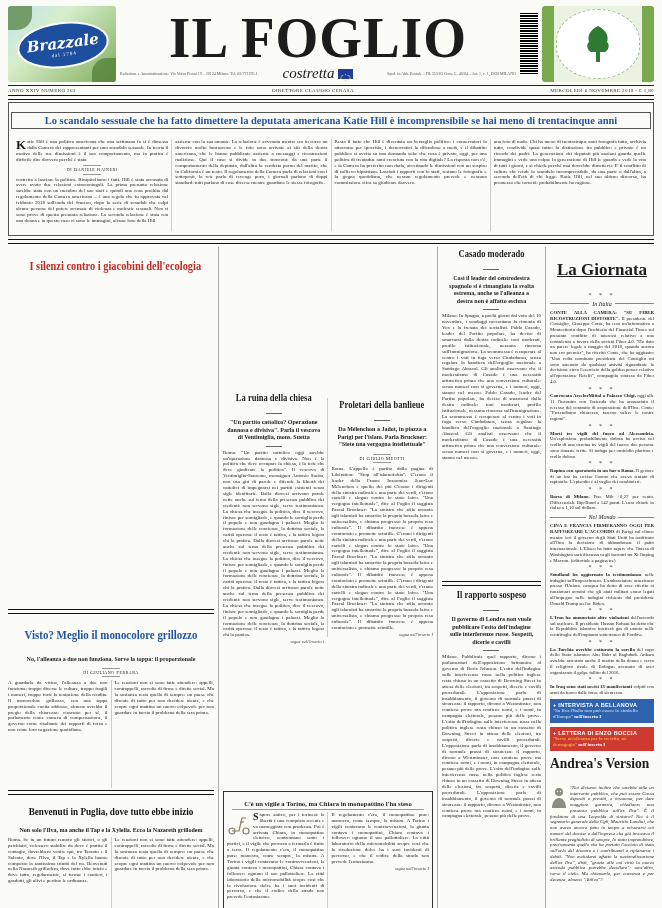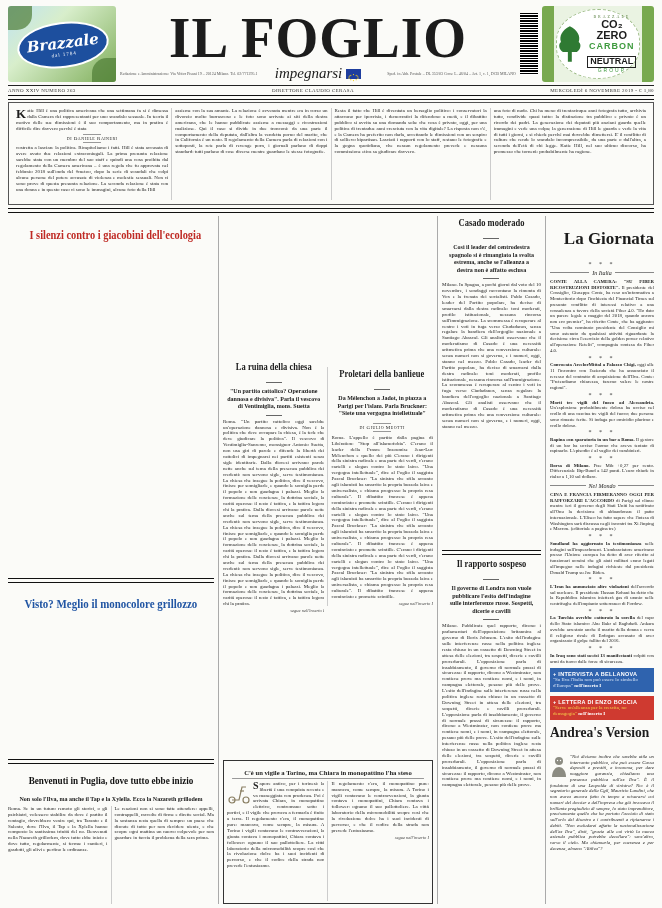--- a/index.html
+++ b/index.html
@@ -77,21 +77,21 @@
   .secdiv{margin:2px 0;}
   figure{margin:2px auto;}
   .mcols{display:flex;flex:1;overflow:hidden;align-items:center;}
   .mcol{flex:1;overflow:hidden;display:flex;flex-direction:column;}
   .mcol+.mcol{border-left:1px solid #ccc;margin-left:3px;padding-left:3px;}
   .vigile{border:1px solid #333;margin-top:3px;padding:2px 3px;height:138px;display:flex;
           flex-direction:column;overflow:hidden;}
   .vig-hl{font-size:7px;font-weight:bold;white-space:nowrap;text-align:center;
           transform:scaleX(.95);transform-origin:center;border-bottom:1px solid #999;padding-bottom:1px;margin-bottom:2px;}
   
-  .g-title{font-size:17px;text-align:right;line-height:1;}
+  .g-title{font-size:17px;text-align:center;line-height:1;text-decoration:underline;}
   .stars{text-align:center;font-size:6px;letter-spacing:3px;color:#333;line-height:1.1;}
   .seclab{display:flex;align-items:center;gap:3px;font-style:italic;font-size:6px;margin:2px 0;}
   .seclab:before,.seclab:after{content:"";flex:1;border-top:1px solid #888;}
   .sb-item{font-size:4.8px;line-height:1.2;text-align:justify;color:#222;margin:1px 0;}
   .sb-item b.caps{text-transform:uppercase;}
   .boxb{background:#2f63ae;color:#fff;padding:3px;margin:3px 0 2px;}
   .boxr{background:#cf3a30;color:#fff;padding:3px;margin:2px 0;}
   .box-label{font-family:"Liberation Sans",sans-serif;font-weight:bold;font-size:5.5px;letter-spacing:.3px;}
   .boxb .box-text{font-size:5px;color:#d9e6f8;line-height:1.2;}
   .boxr .box-text{font-size:5px;color:#f6d14b;line-height:1.2;}
@@ -112,21 +112,21 @@
       <div class="leaf" style="right:-6px;bottom:-6px;left:auto"></div>
       <div class="brz-oval">
         <span class="brz-name">Brazzale</span>
         <span class="brz-since">dal 1784</span>
       </div>
     </div>
     <div class="mast">
       <div class="mast-title">IL FOGLIO</div>
       <div class="mast-row">
         <span class="tiny-gray">Redazione e Amministrazione: Via Vittor Pisani 19 – 20124 Milano. Tel. 02/771295.1</span>
-        <span class="quot">impegnarsi</span>
+        <span class="quot">costretta</span>
         <span class="euflag">
           <svg width="15" height="10" viewBox="0 0 15 10">
             <g fill="#f7d117">
               <circle cx="7.5" cy="1.6" r=".6"></circle>
                 <circle cx="10.2" cy="2.3" r=".6"></circle>
                 <circle cx="12" cy="4" r=".6"></circle>
               <circle cx="10.2" cy="6.7" r=".6"></circle>
                 <circle cx="7.5" cy="7.6" r=".6"></circle>
                 <circle cx="4.8" cy="6.7" r=".6"></circle>
               <circle cx="3" cy="4" r=".6"></circle>
@@ -140,39 +140,33 @@
         </span>
         <span class="tiny-gray" style="text-align:right">Sped. in Abb. Postale – DL 353/03 Conv. L. 46/04 – Art. 1, c. 1, DCB MILANO</span>
       </div>
     </div>
     <div class="barcode"></div>
     <div class="ad-right">
       <div class="co2-inner">
         <svg width="26" height="40" viewBox="0 0 26 40">
           <path d="M13 2 C5 6 2 12 4 18 C1 20 2 26 6 28 L11 28 L11 38 L15 38 L15 28 L20 28 C24 26 25 20 22 18 C24 12 21 6 13 2 Z" fill="#2f7a33"></path>
         </svg>
-        <div class="co2-txt">
-          <div class="co2-badge">BRAZZALE</div>
-          <div class="co2-l1">CO₂ ZERO</div>
-          <div class="co2-l2">CARBON</div>
-          <div class="co2-l3">NEUTRAL</div>
-          <div class="co2-l4">GROUP</div>
-        </div>
       </div>
     </div>
   </header>
 
   <div class="issue">
     <span>ANNO XXIV NUMERO 263</span>
     <span class="c">DIRETTORE CLAUDIO CERASA</span>
     <span>MERCOLEDÌ 6 NOVEMBRE 2019 - € 1,80</span>
   </div>
   <div class="hr2"></div>
 
   <section class="leadbox">
+    <h1 class="banner">Lo scandalo sessuale che ha fatto dimettere la deputata americana Katie Hill è incomprensibile se hai meno di trentacinque anni</h1>
     <div class="leadcols">
       <div class="lcol">
         <span class="drop">K</span><span>atie Hill è una politica americana che una settimana fa si è dimessa dalla Camera dei rappresentanti per uno scandalo sessuale. In teoria il motivo delle sue dimissioni è il suo comportamento, ma in pratica è difficile dire davvero perché è stata</span>
         <span class="byline">di Daniele Raineri</span>
         <span>costretta a lasciare la politica. Ricapitoliamo i fatti. Hill è stata accusata di avere avuto due relazioni extraconiugali. La prima presunta relazione sarebbe stata con un membro del suo staff e quindi una cosa proibita dal regolamento della Camera americana – è una regola che fu approvata nel febbraio 2018 sull'onda del #metoo, dopo la serie di scandali che colpì alcune persone del potere accusate di violenza e molestie sessuali. Non ci sono prove di questa presunta relazione. La seconda relazione è stata con una donna e in questo caso ci sono le immagini, alcune foto della Hill</span>
       </div>
       <div class="lcol">assieme con la sua amante. La relazione è avvenuta mentre era in corso un divorzio molto burrascoso e le foto sono arrivate ai siti della destra americana, che le hanno pubblicate assieme a messaggi e ricostruzioni maliziose. Qui il caso si divide in due tronconi: da una parte il comportamento della deputata, dall'altra la vendetta porno del marito, che in California è un reato. Il regolamento della Camera parla di relazioni con i sottoposti, la rete parla di revenge porn, i giornali parlano di doppi standard: tutti parlano di cose diverse mentre guardano le stesse fotografie.</div>
       <div class="lcol">Resta il fatto che Hill è diventata un bersaglio politico: i conservatori la attaccano per ipocrisia, i democratici la difendono a metà, e il dibattito pubblico si avvita su una domanda sola: che cosa è privato, oggi, per una politica di trentadue anni cresciuta con la vita digitale? La risposta non c'è, e la Camera ha preferito non darla, accettando le dimissioni con un sospiro di sollievo bipartisan. Lasciati i rapporti con lo staff, restano le fotografie e la gogna quotidiana, che nessun regolamento prevede e nessuna commissione etica sa giudicare davvero.</div>
       <div class="lcol">una foto di nudo. Chi ha meno di trentacinque anni fotografa tutto, archivia tutto, condivide quasi tutto: la distinzione tra pubblico e privato è un ricordo dei padri. La generazione dei deputati più anziani guarda quelle immagini e vede una colpa; la generazione di Hill le guarda e vede la vita di tutti i giorni, e si chiede perché mai dovrebbe dimettersi. E' il conflitto di culture che rende lo scandalo incomprensibile, da una parte o dall'altra, a seconda dell'età di chi legge. Katie Hill, nel suo ultimo discorso, ha promesso che tornerà: probabilmente ha ragione.</div>
     </div>
@@ -205,21 +199,21 @@
             </figure>
             <p style="margin:0;flex:1">Non è una questione di colore politico, è una questione di metodo: quando la paura diventa criterio di governo, ogni decisione si trasforma in un rinvio e ogni rinvio in un processo. Gli ambientalisti giustizialisti chiedono chiusure esemplari, i sindacati chiedono garanzie, i ministri chiedono tempo. Intanto gli altiforni si spengono e con loro si spegne l'idea stessa che in Italia si possa produrre acciaio.</p>
           </div>
           <div class="tc small">
             <p style="margin:0">La discussione è aperta e non riguarda solo Roma: riguarda Bruxelles, riguarda i mercati, riguarda la credibilità di un sistema che ha bisogno di regole stabili. Chi oggi festeggia la ritirata dovrà spiegare domani ai quindicimila dipendenti, all'indotto e a un'intera città quale sia l'alternativa concreta, al netto degli slogan e delle petizioni di principio. La discussione è aperta e non riguarda solo Roma: riguarda Bruxelles, riguarda i mercati, riguarda la credibilità di un sistema che ha bisogno di regole stabili. Chi oggi festeggia la ritirata dovrà spiegare domani ai quindicimila dipendenti, all'indotto e a un'intera città quale sia l'alternativa concreta, al netto degli slogan e delle petizioni di principio.</p>
             <p style="margin:0">Le reazioni non si sono fatte attendere: appelli, contrappelli, raccolte di firme e dirette social. Ma la sostanza resta quella di sempre: un paese che discute di tutto per non decidere niente, e che scopre ogni mattina un nuovo colpevole per non guardare in faccia il problema della sera prima.</p>
           </div>
         </div>
       </article>
       <div class="hr2 secdiv"></div>
-      <article style="height:172px;display:flex;flex-direction:row;overflow:hidden">
+      <article style="height:172px;display:flex;flex-direction:column;overflow:hidden">
         <h2 class="hl-blue">Visto? Meglio il monocolore grillozzo</h2>
         <div class="sub">No, l'alleanza a due non funziona. Serve la toppa: il proporzionale</div>
         <span class="byline">di Giuliano Ferrara</span>
         <div class="twocol">
           <div class="tc small">A guardarla da vicino, l'alleanza a due non funziona: troppo diverse le culture, troppo fragili i numeri, troppo forte la tentazione della rendita. Il monocolore grillozzo, con una toppa proporzionale cucita addosso, almeno avrebbe il pregio della chiarezza: ciascuno per sé, il parlamento come camera di compensazione, il governo come risultante dei rapporti di forza e non come loro negazione quotidiana.</div>
           <div class="tc small">Le reazioni non si sono fatte attendere: appelli, contrappelli, raccolte di firme e dirette social. Ma la sostanza resta quella di sempre: un paese che discute di tutto per non decidere niente, e che scopre ogni mattina un nuovo colpevole per non guardare in faccia il problema della sera prima.</div>
         </div>
       </article>
       <div class="hr2 secdiv"></div>
       <article style="flex:1;display:flex;flex-direction:column;overflow:hidden">

